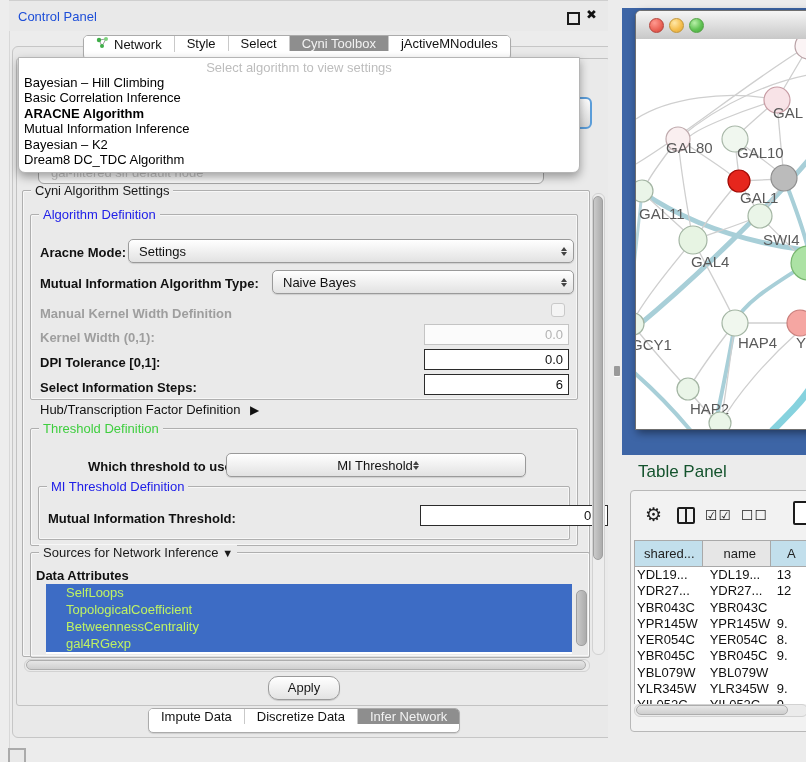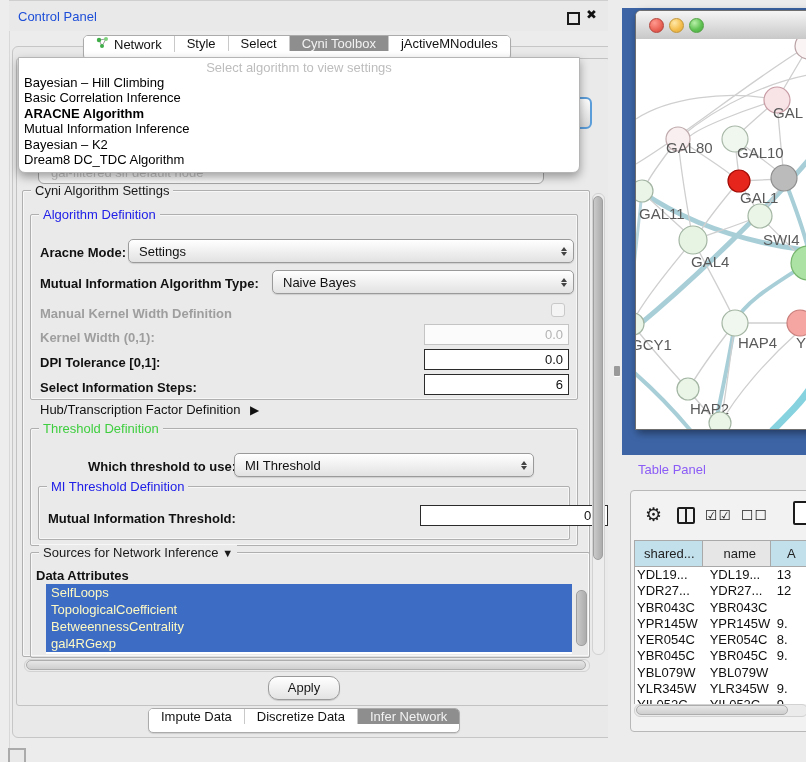--- a/index.html
+++ b/index.html
@@ -60,21 +60,21 @@
   .spin .dn{border-top:4px solid #444;}
 
   .field{border:1.5px solid #2b2b2b;background:#FFFFFF;text-align:right;padding:2px 5px 0 0;
          height:17px;font-size:13px;color:#111;}
   .field.dis{border:1px solid #C4C4C4;background:#FBFBFB;color:#B3B3B3;}
 
   .checkbox{width:12px;height:12px;border:1px solid #C9C9C9;border-radius:3px;background:#F4F4F4;}
 
   
   #attr-list{left:46px;top:584px;width:526px;height:70px;background:#FFFFFF;overflow:hidden;z-index:2;}
-  .attr-item{height:17px;line-height:17px;padding-left:5px;background:#3D6CC5;color:#fef9c3;}
+  .attr-item{height:17px;line-height:17px;padding-left:20px;background:#3D6CC5;color:#bef264;}
 
   
   .vtrack{background:#EDEDED;border:1px solid #D2D2D2;border-radius:6px;}
   .vthumb{background:linear-gradient(90deg,#CACACA,#ACACAC);border:1px solid #9F9F9F;border-radius:5px;}
   .htrack{background:#EBEBEB;border:1px solid #D2D2D2;border-radius:6px;}
   .hthumb{background:linear-gradient(#E6E6E6,#CFCFCF);border:1px solid #ADADAD;border-radius:5px;}
 
   #apply-btn{left:268px;top:676px;width:70px;height:22px;border:1px solid #9B9B9B;border-radius:10px;
              background:linear-gradient(#FFFFFF,#E3E3E3);text-align:center;line-height:22px;
              box-shadow:0 1px 1px rgba(0,0,0,0.15);}
@@ -90,21 +90,21 @@
               box-shadow:2px 3px 8px rgba(0,0,0,0.45);background:#FFFFFF;overflow:hidden;}
   #net-titlebar{position:absolute;left:0;top:0;width:100%;height:28px;
                 background:linear-gradient(#F5F5F5,#C8C8C8);border-bottom:1px solid #8F8F8F;}
   .light{position:absolute;top:7px;width:13px;height:13px;border-radius:50%;}
   #light-red{left:13px;background:radial-gradient(circle at 35% 30%,#FF9A90,#EC6559 55%,#C84439);border:1px solid #B5423B;}
   #light-yellow{left:33px;background:radial-gradient(circle at 35% 30%,#FFE8A8,#F5BF4F 55%,#D9A33A);border:1px solid #C29638;}
   #light-green{left:53px;background:radial-gradient(circle at 35% 30%,#B8F0A8,#61C354 55%,#47A43C);border:1px solid #51A244;}
   #net-canvas{position:absolute;left:0;top:28px;width:180px;height:390px;background:#FFFFFF;}
 
   
-  #table-panel-title{left:638px;top:462px;font-size:13px;color:#8b5cf6;}
+  #table-panel-title{left:638px;top:462px;font-size:17px;color:#14532d;}
   #table-inner{left:630px;top:490px;width:200px;height:240px;background:#F2F2F2;border:1px solid #B8B8B8;border-radius:4px;}
   .tb-icon{color:#1c1c1c;}
   #icon-gear{left:645px;top:503px;font-size:19px;}
   #icon-split{left:677px;top:507px;width:14px;height:13px;border:2px solid #1c1c1c;border-radius:2px;}
   #icon-split::after{content:"";position:absolute;left:6px;top:0;width:2px;height:13px;background:#1c1c1c;}
   #icon-checked{left:705px;top:507px;font-size:14px;letter-spacing:1px;}
   #icon-unchecked{left:741px;top:507px;font-size:14px;letter-spacing:1px;}
   #icon-doc{left:793px;top:501px;width:16px;height:20px;border:2px solid #1c1c1c;border-radius:2px;background:#fff;}
 
   #table-grid{left:634px;top:540px;width:172px;height:163px;overflow:hidden;background:#FFFFFF;border:1px solid #A9A9A9;border-bottom:none;}
@@ -218,21 +218,21 @@
   <div class="abs" style="left:40px;top:402px;color:#111;">
     <span>Hub/Transcription Factor Definition</span>
     <span style="font-size:12px;margin-left:6px;">▶</span>
   </div>
 
   <div class="abs groupbox" style="left:30px;top:428px;width:546px;height:116px;">
     <span class="grouptitle t-green">Threshold Definition</span>
   </div>
 
   <div class="abs lbl" style="left:88px;top:459px;">Which threshold to use:</div>
-  <div class="abs combo" style="left:234px;top:453px;width:282px;">
+  <div class="abs combo" style="left:226px;top:453px;width:282px;justify-content:center;">
     <span class="val">MI Threshold</span>
     <span class="spin">
         <i class="up"></i>
         <i class="dn"></i>
       </span>
   </div>
 
   <div class="abs groupbox" style="left:38px;top:486px;width:530px;height:52px;">
     <span class="grouptitle t-blue">MI Threshold Definition</span>
   </div>

